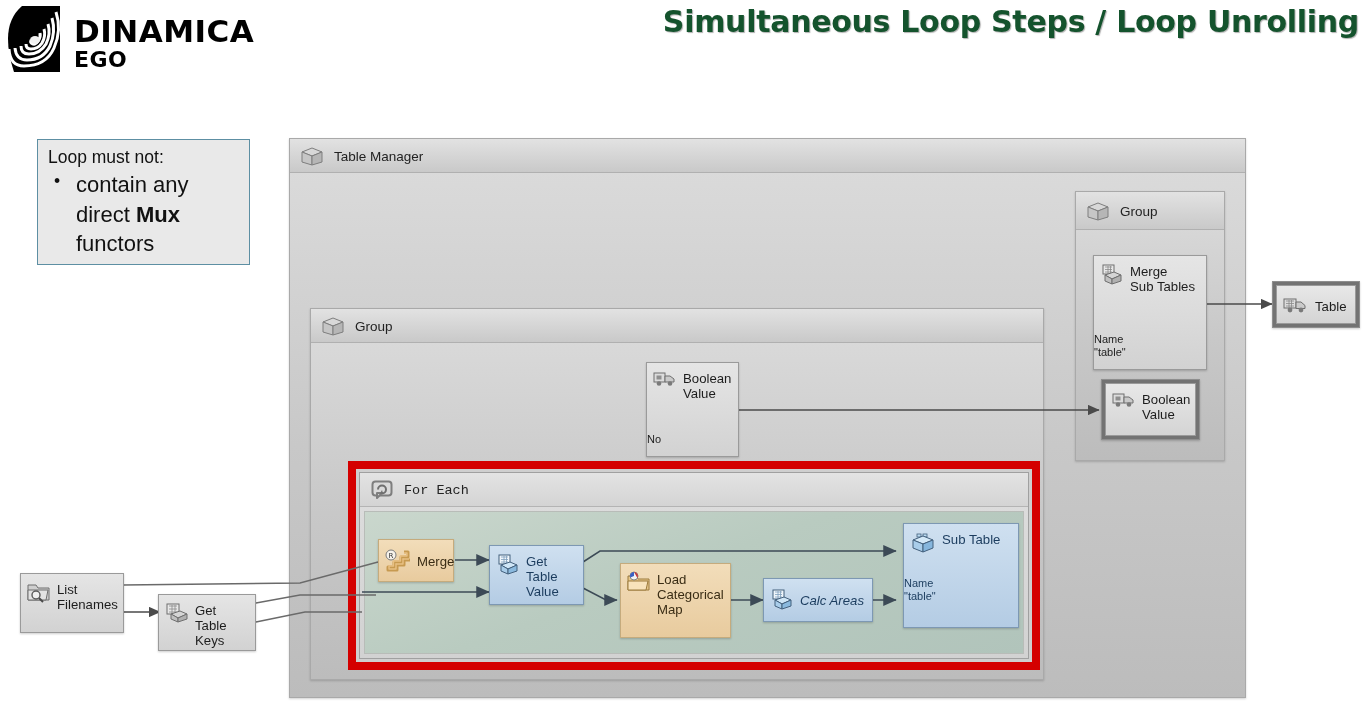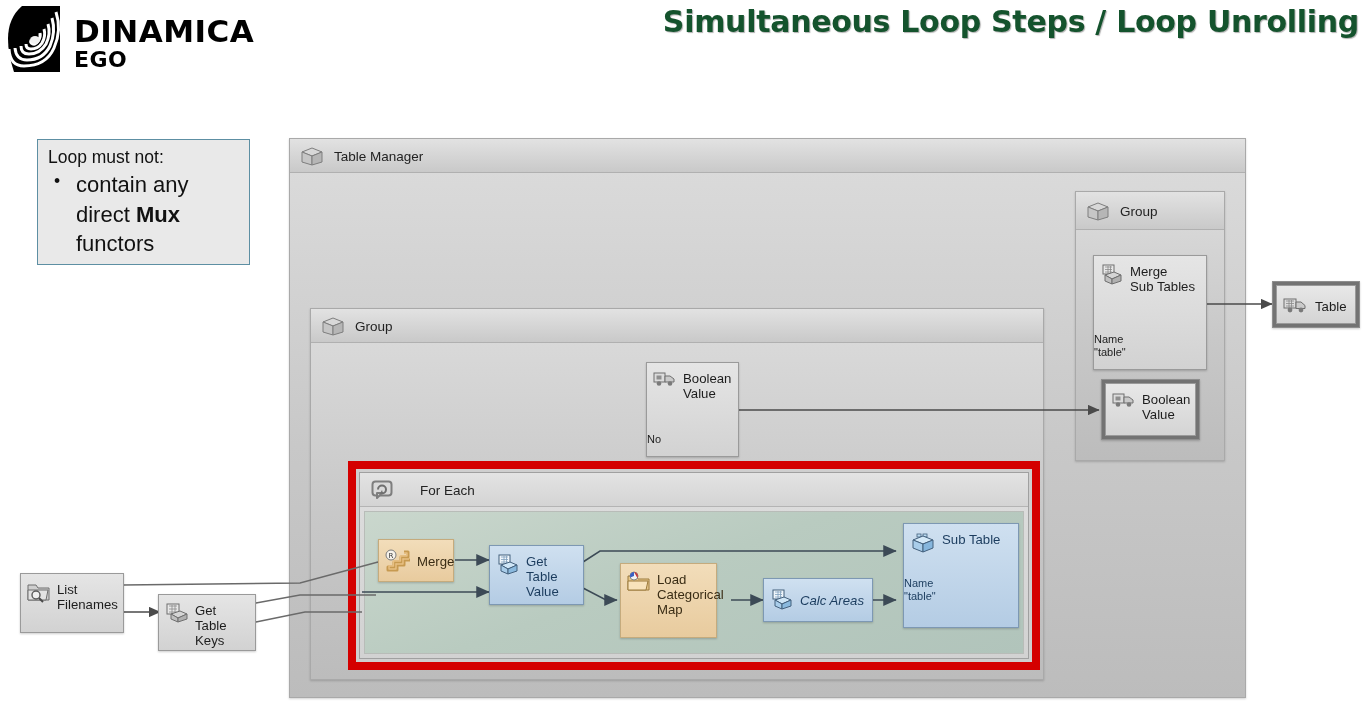--- a/index.html
+++ b/index.html
@@ -90,22 +90,22 @@
     position:absolute; left:3px; top:3px; right:3px; bottom:3px;
     border:1px solid #a0a0a0;
     background:linear-gradient(180deg,#dedede 0%,#d2d2d2 100%);
   }
   #foreach .fhead {
     position:relative; height:34px;
     background:linear-gradient(180deg,#e3e3e3 0%,#d4d4d4 100%);
     border-bottom:1px solid #b4b4b4;
   }
   #foreach .fhead .ctitle {
-    position:absolute; left:60px; top:50%; transform:translateY(-50%);
-    font-size:13.5px; color:#232323;
+    position:absolute; left:44px; top:50%; transform:translateY(-50%);
+    font-size:13.5px; color:#232323;font-family:Liberation Mono, monospace;
   }
   #foreach .fhead .cicon { position:absolute; left:10px; top:50%; transform:translateY(-50%); }
   #foreach .fbody {
     position:absolute; left:4px; right:4px; top:38px; bottom:4px;
     border:1px solid #b8bcb8;
     background:linear-gradient(160deg,#cad7cd 0%, #b9cbc0 45%, #b1c4bb 100%);
   }
 
   
   .node {
@@ -398,21 +398,21 @@
         <path d="M5 12 L14 9 L21 12 L12 16 Z" fill="#cfe6f7" stroke="#43607d" stroke-width="1"></path>
         <path d="M5 12 L5 18 L12 21 L12 16 Z" fill="#a9cdea" stroke="#43607d" stroke-width="1"></path>
         <path d="M21 12 L21 18 L12 21 L12 16 Z" fill="#8ab9de" stroke="#43607d" stroke-width="1"></path>
       </svg>
     </span>
     <span class="nlabel">Get Table
 Value</span>
   </div>
 </div>
 
-<div class="node tan" style="left:620px; top:563px; width:97px; height:75px;">
+<div class="node tan" style="left:620px; top:563px; width:111px; height:75px;">
   <div class="nrow">
     <span>
       <svg class="ico" width="24" height="22" viewBox="0 0 24 22">
         <path d="M1 5 h8 l2 3 h11 v11 h-21 z" fill="#e8c88b" stroke="#9b7a3c" stroke-width="1"></path>
         <path d="M1 10 h20 l-2 9 h-18 z" fill="#f8e3bb" stroke="#9b7a3c" stroke-width="1"></path>
         <circle cx="7" cy="5" r="4" fill="#f3f3f3" stroke="#7a7a7a" stroke-width="0.9"></circle>
         <path d="M7 1 a4 4 0 0 1 3.4 6 Z" fill="#c43a3a"></path>
         <path d="M3.3 6.5 a4 4 0 0 1 3.7 -5.5 L7 5 Z" fill="#3a5fc4"></path>
       </svg>
     </span>

